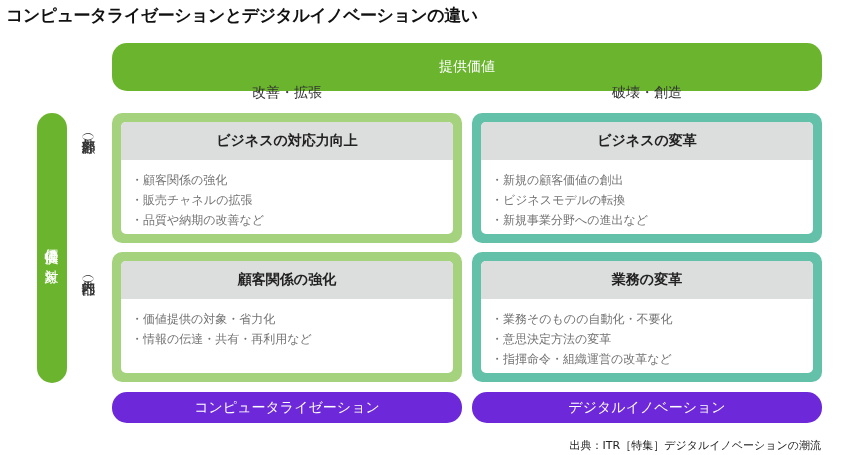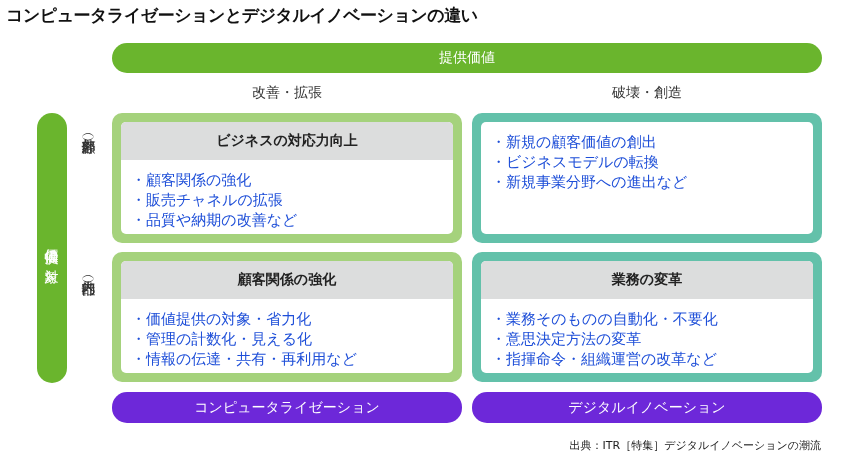--- a/index.html
+++ b/index.html
@@ -5,21 +5,21 @@
   html, body { margin:0; padding:0; }
   body {
     width:858px; height:455px; background:#ffffff; position:relative; overflow:hidden;
     font-family:"DejaVu Sans", "Liberation Sans", sans-serif; color:#222;
   }
   .title {
     position:absolute; left:6px; top:4px; font-size:17px; font-weight:bold; color:#111;
     letter-spacing:-0.5px; white-space:nowrap;
   }
   .top-bar {
-    position:absolute; left:112px; top:43px; width:710px; height:30px;
+    position:absolute; left:112px; top:43px; width:710px; height:48px;
     background:#6ab52d; border-radius:15px; color:#fff; font-size:14px;
     display:flex; align-items:center; justify-content:center;
   }
   .col-label {
     position:absolute; top:84px; width:350px; text-align:center; font-size:14px; color:#333;
   }
   .side-bar {
     position:absolute; left:37px; top:113px; width:30px; height:270px;
     background:#6ab52d; border-radius:15px; color:#fff; font-size:14px;
     display:flex; align-items:center; justify-content:center;
@@ -36,21 +36,21 @@
   .box.green { background:#a5d27c; }
   .box.teal { background:#63c1aa; }
   .box-inner {
     background:#fff; border-radius:5px; width:100%; height:100%; overflow:hidden;
   }
   .box-head {
     background:#dcdddd; height:38px; display:flex; align-items:center; justify-content:center;
     font-size:14px; font-weight:bold; color:#222;
   }
   .box-list { list-style:none; margin:0; padding:10px 0 0 10px; }
-  .box-list li { font-size:15px; line-height:20px; color:#1d4ed8; white-space:nowrap; }
+  .box-list li { font-size:12px; line-height:20px; color:#737373; white-space:nowrap; }
   .bottom-bar {
     position:absolute; top:392px; width:350px; height:31px; background:#6d28d9;
     border-radius:15px; color:#fff; font-size:14px;
     display:flex; align-items:center; justify-content:center;
   }
   .source {
     position:absolute; right:37px; top:438px; font-size:11px; color:#222; white-space:nowrap;
   }
 </style>
 </head>
@@ -78,34 +78,34 @@
     <ul class="box-list">
       <li>・顧客関係の強化</li>
       <li>・販売チャネルの拡張</li>
       <li>・品質や納期の改善など</li>
     </ul>
   </div>
 </div>
 
 <div class="box teal" style="left:472px; top:113px;">
   <div class="box-inner">
+    <div class="box-head">ビジネスの変革</div>
     <ul class="box-list">
       <li>・新規の顧客価値の創出</li>
       <li>・ビジネスモデルの転換</li>
       <li>・新規事業分野への進出など</li>
     </ul>
   </div>
 </div>
 
 <div class="box green" style="left:112px; top:252px;">
   <div class="box-inner">
     <div class="box-head">顧客関係の強化</div>
     <ul class="box-list">
       <li>・価値提供の対象・省力化</li>
-      <li>・管理の計数化・見える化</li>
       <li>・情報の伝達・共有・再利用など</li>
     </ul>
   </div>
 </div>
 
 <div class="box teal" style="left:472px; top:252px;">
   <div class="box-inner">
     <div class="box-head">業務の変革</div>
     <ul class="box-list">
       <li>・業務そのものの自動化・不要化</li>

